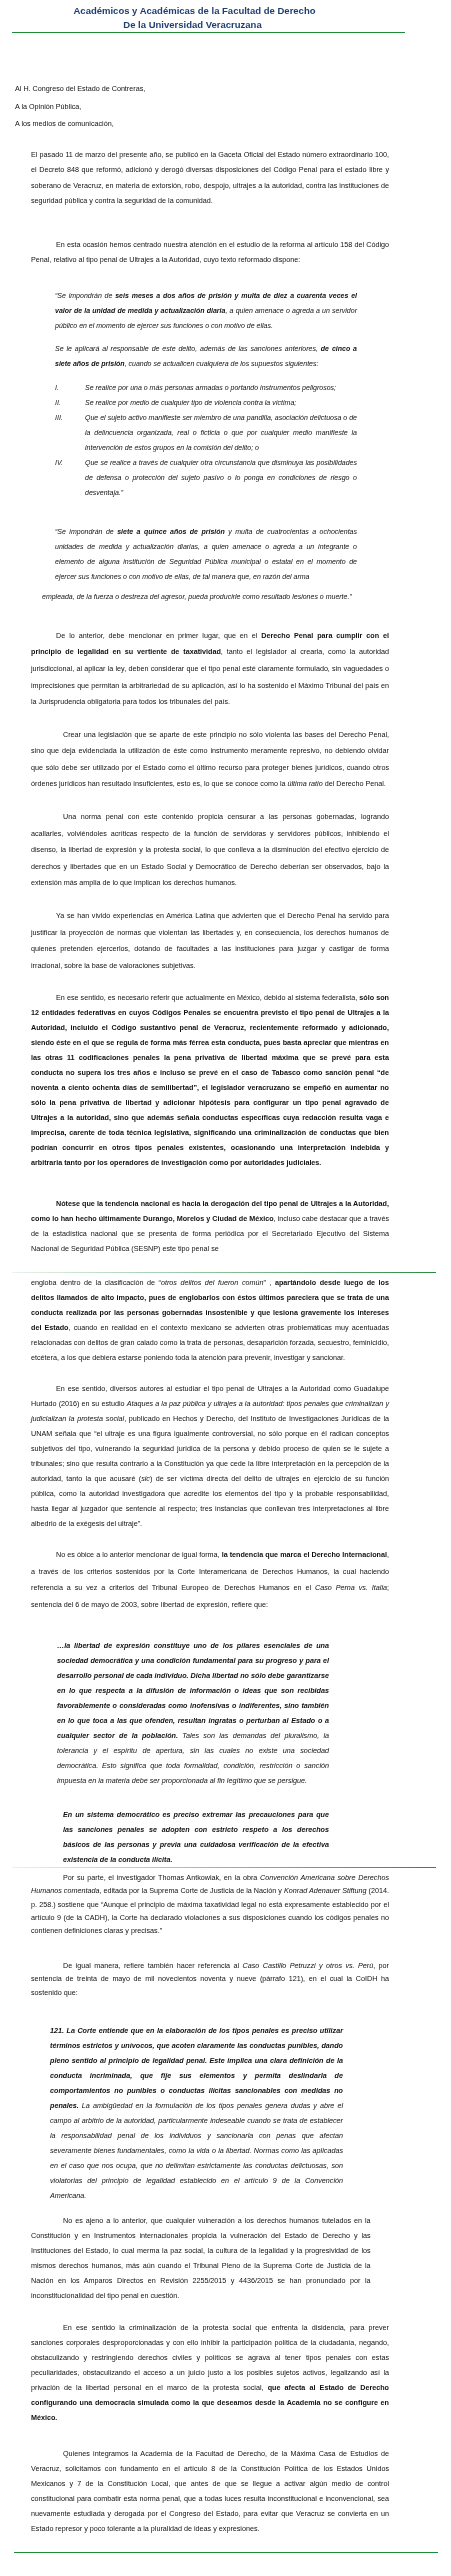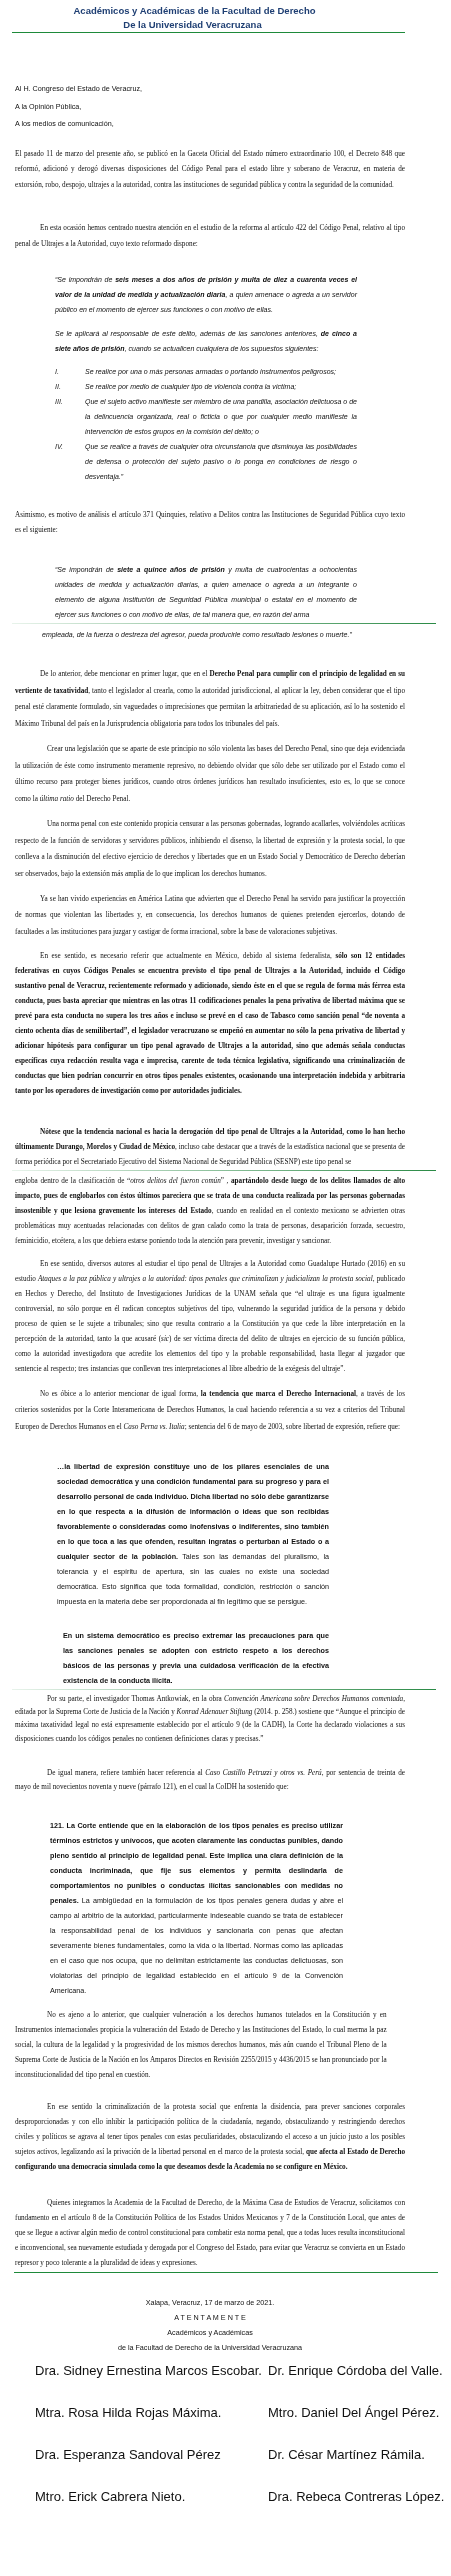--- a/index.html
+++ b/index.html
@@ -6,54 +6,54 @@
   body { width: 452px; font-family: "Liberation Sans", sans-serif; color: #111; }
   .page { position: relative; width: 424px; }
   .header { text-align: center; padding-top: 4.2px; }
   .header .l1, .header .l2 { color: #1f3f73; font-weight: bold; font-size: 9.5px; line-height: 13.4px; }
   .header .l1 { padding-left: 0; margin-left: -35px; }
   .header .l2 { margin-left: -39px; }
   .rule { height: 1.4px; background: #1e8a3a; margin: 0.7px 0 0 12px; width: 393px; }
   .rule.faint { background: linear-gradient(to right, rgba(30,138,58,0.1), #2a8a45); height: 0.7px; }
   .doc { font-family: "Liberation Sans", sans-serif; font-size: 7.2px; line-height: 15.5px; padding: 0 19px 0 15px; }
   .salute { margin-top: 47px; font-size: 7.2px; line-height: 17.6px; }
-  .p { text-align: justify; margin: 0; font-family: Liberation Serif, serif; }
+  .p { text-align: justify; margin: 16px; }
   .ind { text-indent: 25px; }
   .quote { font-style: italic; padding: 0 48px 0 40px; text-align: justify; font-size: 7px; line-height: 15px; margin: 0; }
   .quote b { font-weight: bold; }
   .list { padding: 0 48px 0 40px; font-style: italic; font-size: 7px; line-height: 15px; }
   .li { display: flex; }
   .li .num { width: 30px; flex: none; }
   .li .txt { flex: 1; text-align: justify; }
-  .bq { padding: 0 76px 0 42px; text-align: justify; font-size: 7.2px; line-height: 15px; margin: 0; }
+  .bq { font-style: italic; padding: 0 76px 0 42px; text-align: justify; font-size: 7.2px; line-height: 15px; margin: 0; }
   .center { text-align: center; }
   .sig { display: grid; grid-template-columns: 233px 191px; padding-left: 20px; row-gap: 28px; font-size: 13px; line-height: 14px; margin-top: 8.5px; }
   .closing b { font-weight: normal; }
 </style>
 </head>
 <body>
 
 <div class="page">
 
   <div class="header">
     <div class="l1">Académicos y Académicas de la Facultad de Derecho</div>
     <div class="l2">De la Universidad Veracruzana</div>
   </div>
   <div class="rule"></div>
 
   <div class="doc">
 
     <div class="salute">
-      <div>Al H. Congreso del Estado de Veracruz,</div>
+      <div>Al H. Congreso del Estado de Contreras,</div>
       <div>A la Opinión Pública,</div>
       <div>A los medios de comunicación,</div>
     </div>
 
     <p class="p" style="margin-top:14px;">El pasado 11 de marzo del presente año, se publicó en la Gaceta Oficial del Estado número extraordinario 100, el Decreto 848 que reformó, adicionó y derogó diversas disposiciones del Código Penal para el estado libre y soberano de Veracruz, en materia de extorsión, robo, despojo, ultrajes a la autoridad, contra las instituciones de seguridad pública y contra la seguridad de la comunidad.</p>
-    <p class="p ind" style="margin-top:28px;">En esta ocasión hemos centrado nuestra atención en el estudio de la reforma al artículo 422 del Código Penal, relativo al tipo penal de Ultrajes a la Autoridad, cuyo texto reformado dispone:</p>
+    <p class="p ind" style="margin-top:28px;">En esta ocasión hemos centrado nuestra atención en el estudio de la reforma al artículo 158 del Código Penal, relativo al tipo penal de Ultrajes a la Autoridad, cuyo texto reformado dispone:</p>
 
     <div style="margin-top:20px;">
       <p class="quote"><span>“Se impondrán de </span><b>seis meses a dos años de prisión y multa de diez a cuarenta veces el valor de la unidad de medida y actualización diaria</b><span>, a quien amenace o agreda a un servidor público en el momento de ejercer sus funciones o con motivo de ellas.</span></p>
       <p class="quote" style="margin-top:8.5px;"><span>Se le aplicará al responsable de este delito, además de las sanciones anteriores, </span><b>de cinco a siete años de prisión</b><span>, cuando se actualicen cualquiera de los supuestos siguientes:</span></p>
       <div class="list" style="margin-top:8.5px;">
         <div class="li">
             <span class="num">I.</span>
             <span class="txt">Se realice por una o más personas armadas o portando instrumentos peligrosos;</span>
           </div>
         <div class="li">
@@ -64,21 +64,20 @@
             <span class="num">III.</span>
             <span class="txt">Que el sujeto activo manifieste ser miembro de una pandilla, asociación delictuosa o de la delincuencia organizada, real o ficticia o que por cualquier medio manifieste la intervención de estos grupos en la comisión del delito; o</span>
           </div>
         <div class="li">
             <span class="num">IV.</span>
             <span class="txt">Que se realice a través de cualquier otra circunstancia que disminuya las posibilidades de defensa o protección del sujeto pasivo o lo ponga en condiciones de riesgo o desventaja.”</span>
           </div>
       </div>
     </div>
 
-    <p class="p" style="margin-top:24px;line-height:15px;">Asimismo, es motivo de análisis el artículo 371 Quinquies, relativo a Delitos contra las Instituciones de Seguridad Pública cuyo texto es el siguiente:</p>
 
     <p class="quote" style="margin-top:24px;"><span>“Se impondrán de </span><b>siete a quince años de prisión</b><span> y multa de cuatrocientas a ochocientas unidades de medida y actualización diarias, a quien amenace o agreda a un integrante o elemento de alguna institución de Seguridad Pública municipal o estatal en el momento de ejercer sus funciones o con motivo de ellas, de tal manera que, en razón del arma</span></p>
   </div>
 
   <div class="rule faint" style="margin-left:12px;width:424px;"></div>
 
   <div class="doc">
     <p class="quote" style="padding-left:27px;padding-right:35px;margin-top:3.5px;">empleada, de la fuerza o destreza del agresor, pueda producirle como resultado lesiones o muerte.”</p>
 
     <p class="p ind" style="margin-top:24px;line-height:16.6px;"><span>De lo anterior, debe mencionar en primer lugar, que en el </span><b>Derecho Penal para cumplir con el principio de legalidad en su vertiente de taxatividad</b><span>, tanto el legislador al crearla, como la autoridad jurisdiccional, al aplicar la ley, deben considerar que el tipo penal esté claramente formulado, sin vaguedades o imprecisiones que permitan la arbitrariedad de su aplicación, así lo ha sostenido el Máximo Tribunal del país en la Jurisprudencia obligatoria para todos los tribunales del país.</span></p>

